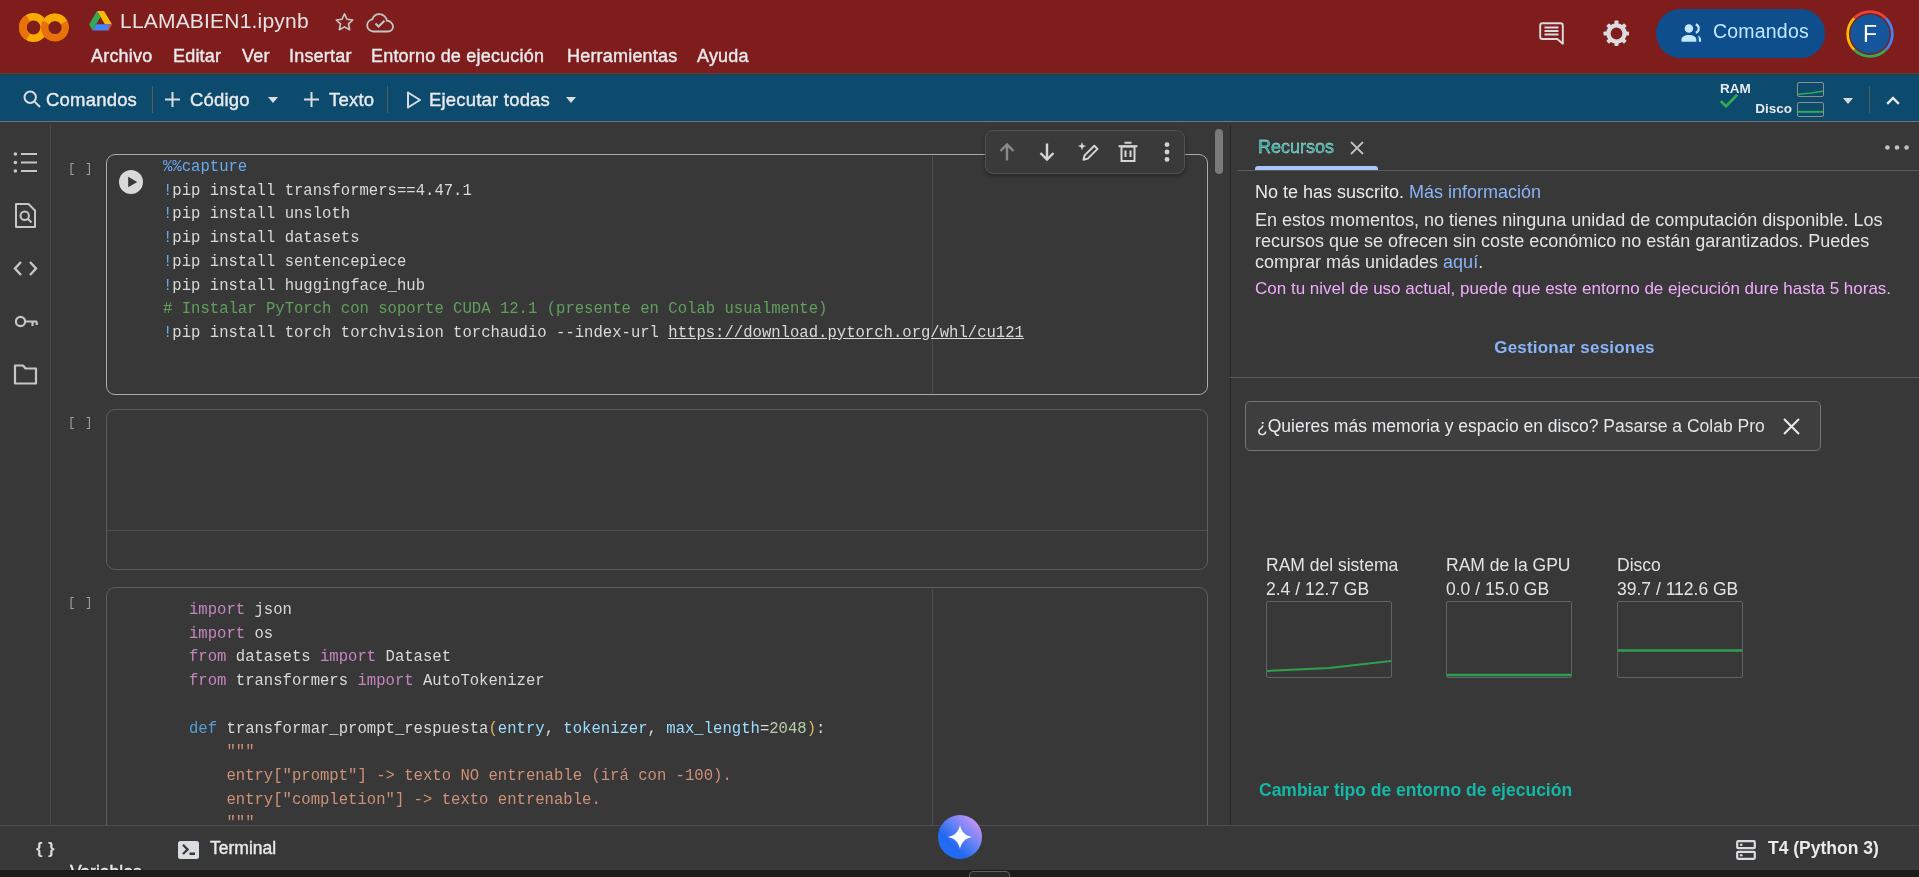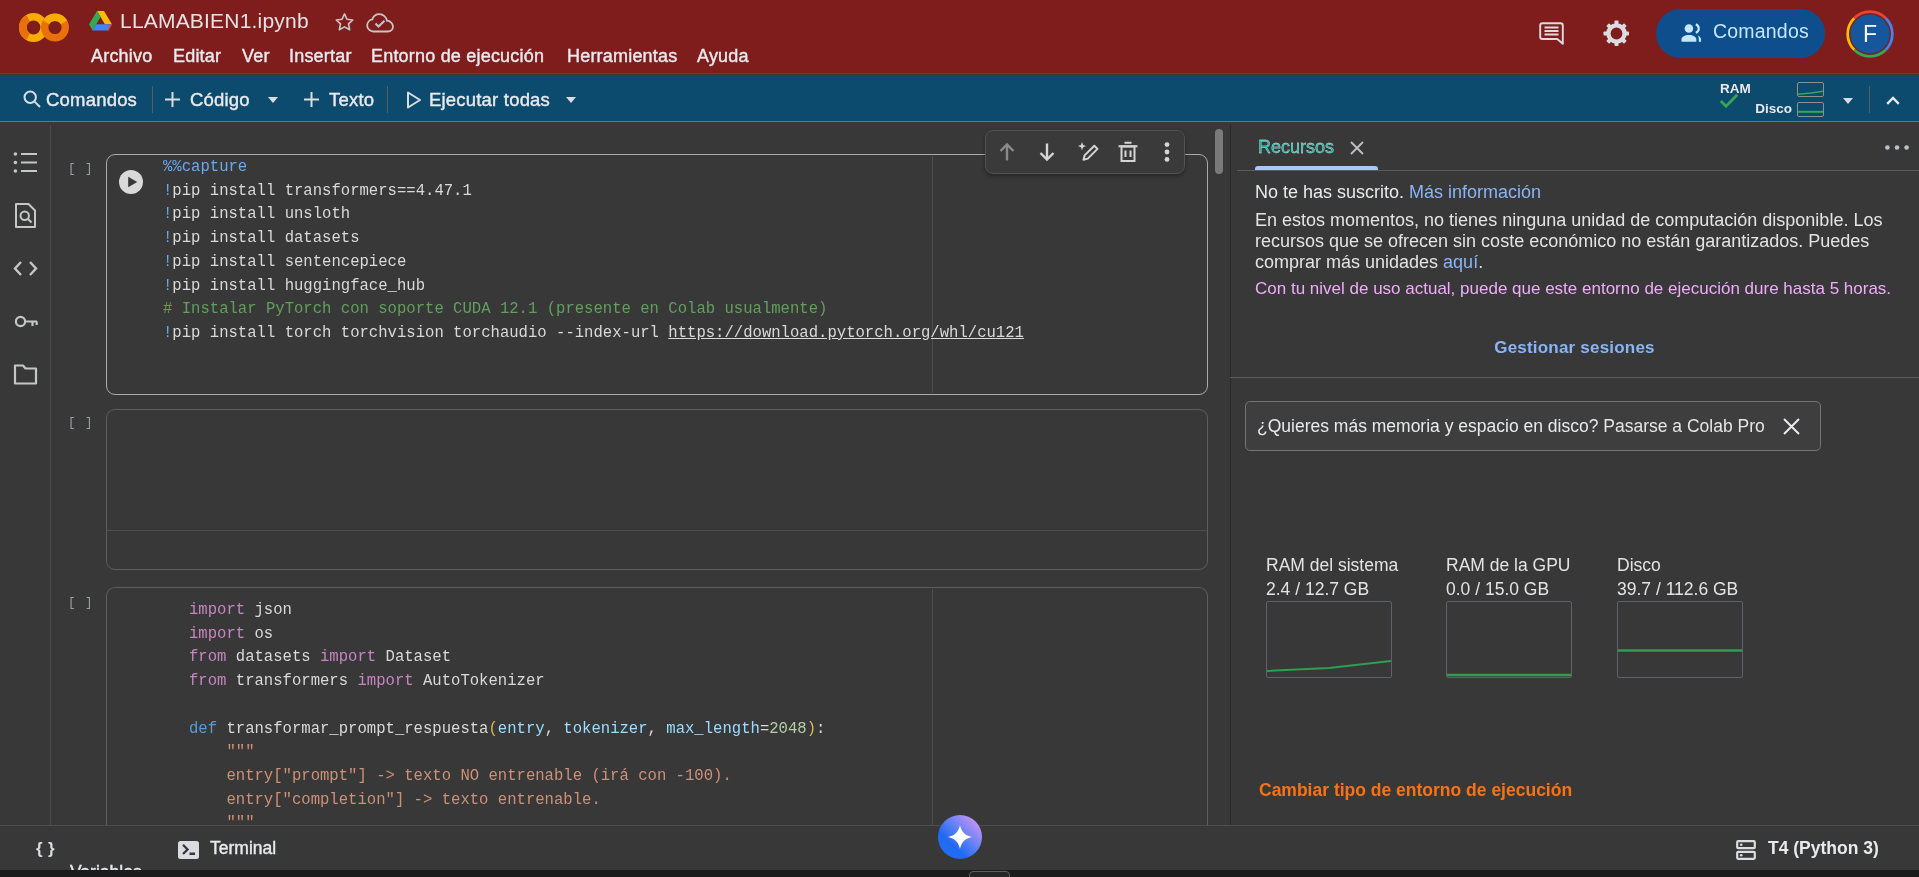--- a/index.html
+++ b/index.html
@@ -295,21 +295,21 @@
 <div class="abs" style="left:1446px;top:601px;width:126px;height:77px;border:1px solid #5f6368;border-radius:2px;">
   <svg width="124" height="75" viewBox="0 0 124 75">
         <path d="M0 73 L124 73" fill="none" stroke="#2e9e4f" stroke-width="2.5"></path>
       </svg>
 </div>
 <div class="abs" style="left:1617px;top:601px;width:126px;height:77px;border:1px solid #5f6368;border-radius:2px;">
   <svg width="124" height="75" viewBox="0 0 124 75">
         <path d="M0 48.5 L124 48.5" fill="none" stroke="#2e9e4f" stroke-width="2.5"></path>
       </svg>
 </div>
-<div class="abs" style="left:1259px;top:780px;font-size:17.5px;font-weight:bold;color:#f97316;">Cambiar tipo de entorno de ejecución</div>
+<div class="abs" style="left:1259px;top:780px;font-size:17.5px;font-weight:bold;color:#14b8a6;">Cambiar tipo de entorno de ejecución</div>
 
 <div id="statusbar">
   <div class="abs" style="left:36px;top:13px;font-size:17px;font-weight:bold;color:#dadce0;letter-spacing:5.5px;">{}</div>
   <div class="abs" style="left:70px;top:12px;font-size:17.5px;font-weight:400;color:#e8eaed;margin-top:24px;-webkit-text-stroke:0.4px #e8eaed;">Variables</div>
   <svg class="abs" style="left:178px;top:14.5px" width="21" height="18" viewBox="0 0 21 18" fill="#d9dce0">
     <path d="M2.5 0 H18.5 A2.5 2.5 0 0 1 21 2.5 V15.5 A2.5 2.5 0 0 1 18.5 18 H2.5 A2.5 2.5 0 0 1 0 15.5 V2.5 A2.5 2.5 0 0 1 2.5 0 Z M4.2 4.6 L8 8.4 L4.2 12.2 L5.8 13.8 L11.2 8.4 L5.8 3 Z M11.5 11.6 V13.9 H17 V11.6 Z" fill-rule="evenodd"></path>
   </svg>
   <div class="abs" style="left:210px;top:12px;font-size:17.5px;font-weight:400;color:#e8eaed;-webkit-text-stroke:0.4px #e8eaed;">Terminal</div>
   <svg class="abs" style="left:1736px;top:14px" width="20" height="20" viewBox="0 0 20 20" fill="none" stroke="#d9dce0" stroke-width="2.2">
     <rect x="1.2" y="1.2" width="17.6" height="7" rx="1"></rect>

